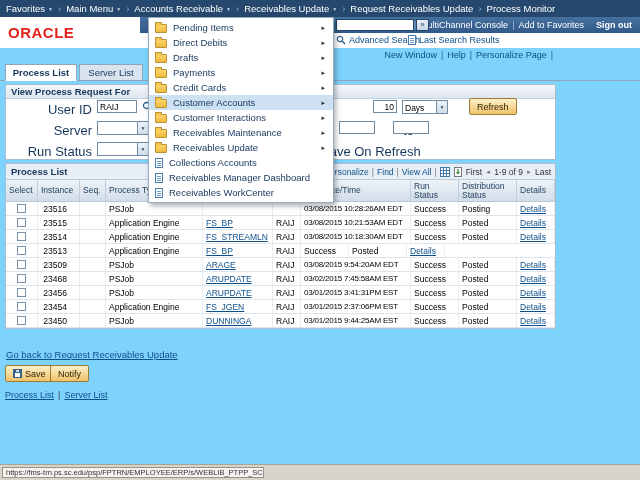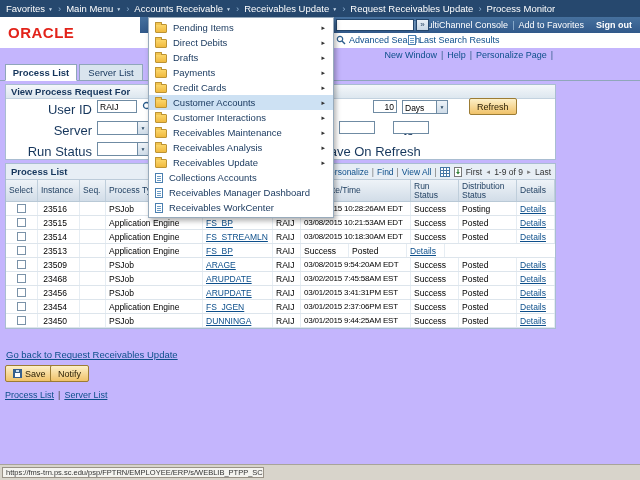--- a/index.html
+++ b/index.html
@@ -1,17 +1,17 @@
 <!DOCTYPE html>
 <html><head>
 <meta charset="utf-8">
 <style>
   * { margin:0; padding:0; box-sizing:border-box; font-family:"Liberation Sans", sans-serif; }
   html,body { background:#fff; }
-  #screen { position:relative; width:640px; height:480px; background:#c4b5fd; overflow:hidden; }
+  #screen { position:relative; width:640px; height:480px; background:#7dd3fc; overflow:hidden; }
 
   
   #topnav { position:absolute; left:0; top:0; width:640px; height:17px; background:#26486e;
             display:flex; align-items:center; padding-left:6px; color:#fff; font-size:9.5px; white-space:nowrap; }
   .bc-item { cursor:pointer; }
   .bc-caret { font-size:5px; color:#c5d6e8; margin-left:3px; }
   .bc-sep { color:#8fb0d0; margin:0 5px; font-size:9.5px; }
 
   
   #band-top { position:absolute; left:0; top:17px; width:640px; height:16px;
@@ -452,25 +452,20 @@
         <span class="mi-label">Customer Interactions</span>
         <span class="mi-arrow">▸</span>
       </div>
     <div class="mi">
         <span class="i-folder"></span>
         <span class="mi-label">Receivables Maintenance</span>
         <span class="mi-arrow">▸</span>
       </div>
     <div class="mi">
         <span class="i-folder"></span>
-        <span class="mi-label">Receivables Analysis</span>
-        <span class="mi-arrow">▸</span>
-      </div>
-    <div class="mi">
-        <span class="i-folder"></span>
         <span class="mi-label">Receivables Update</span>
         <span class="mi-arrow">▸</span>
       </div>
     <div class="mi">
         <span class="i-page"></span>
         <span class="mi-label">Collections Accounts</span>
       </div>
     <div class="mi">
         <span class="i-page"></span>
         <span class="mi-label">Receivables Manager Dashboard</span>

